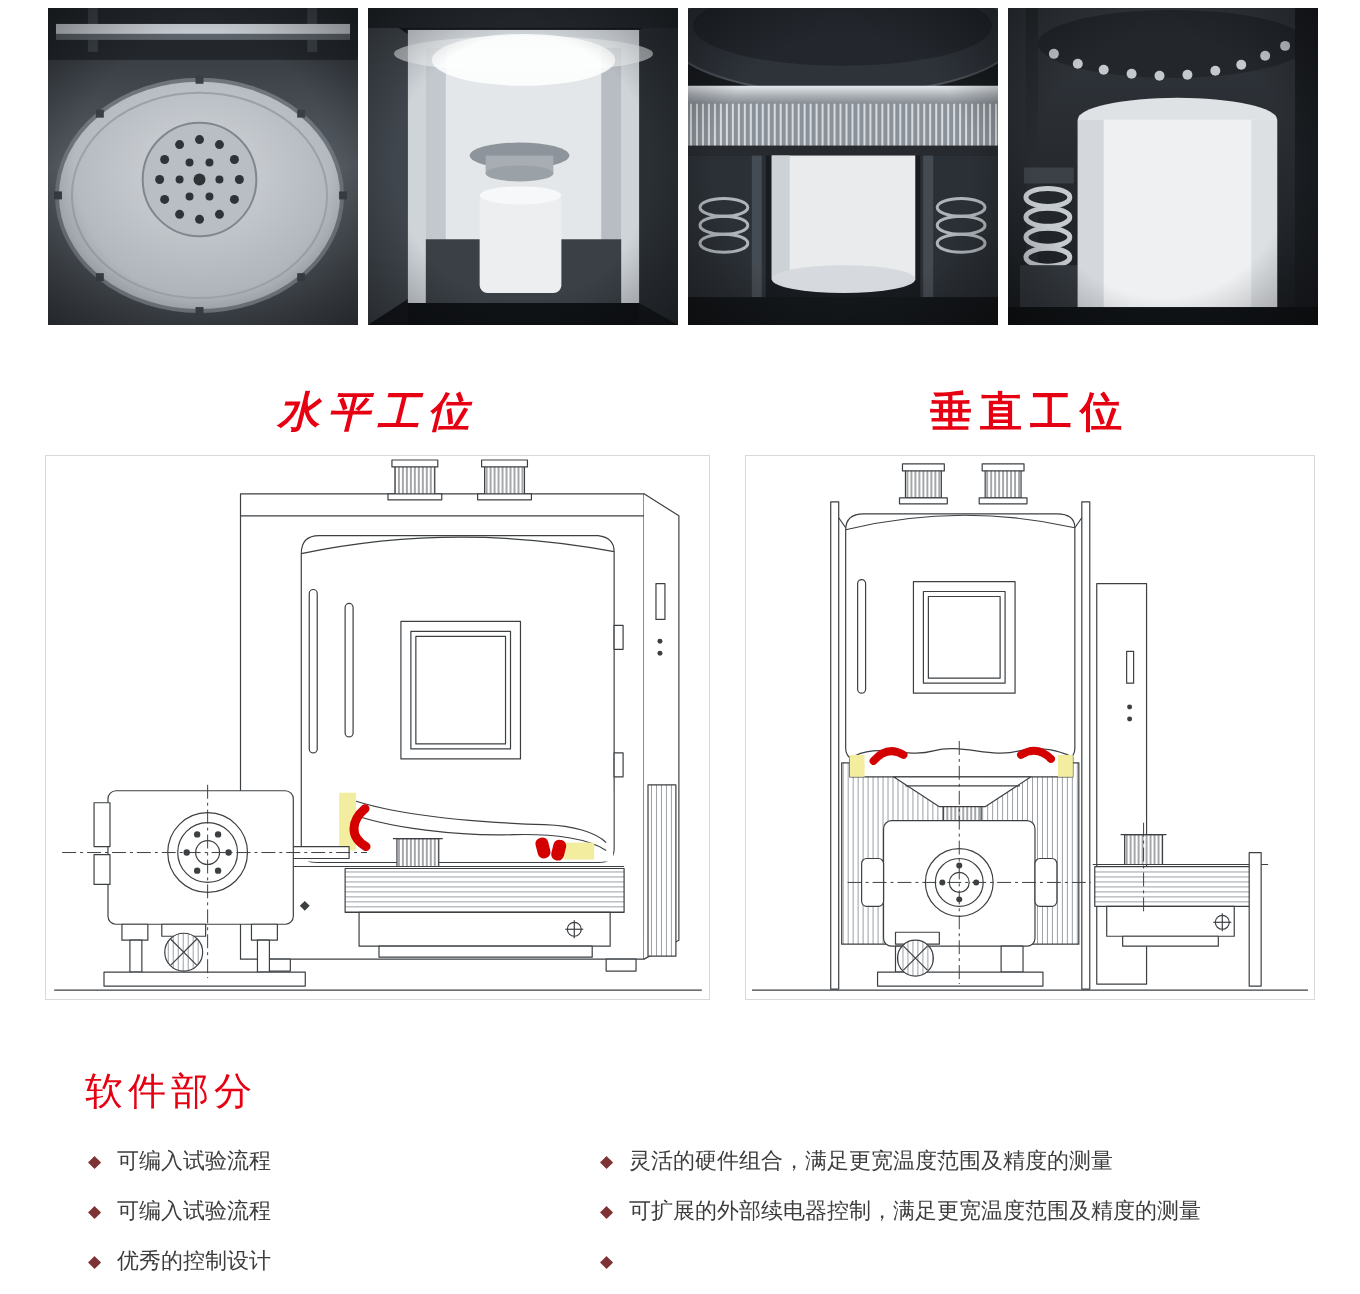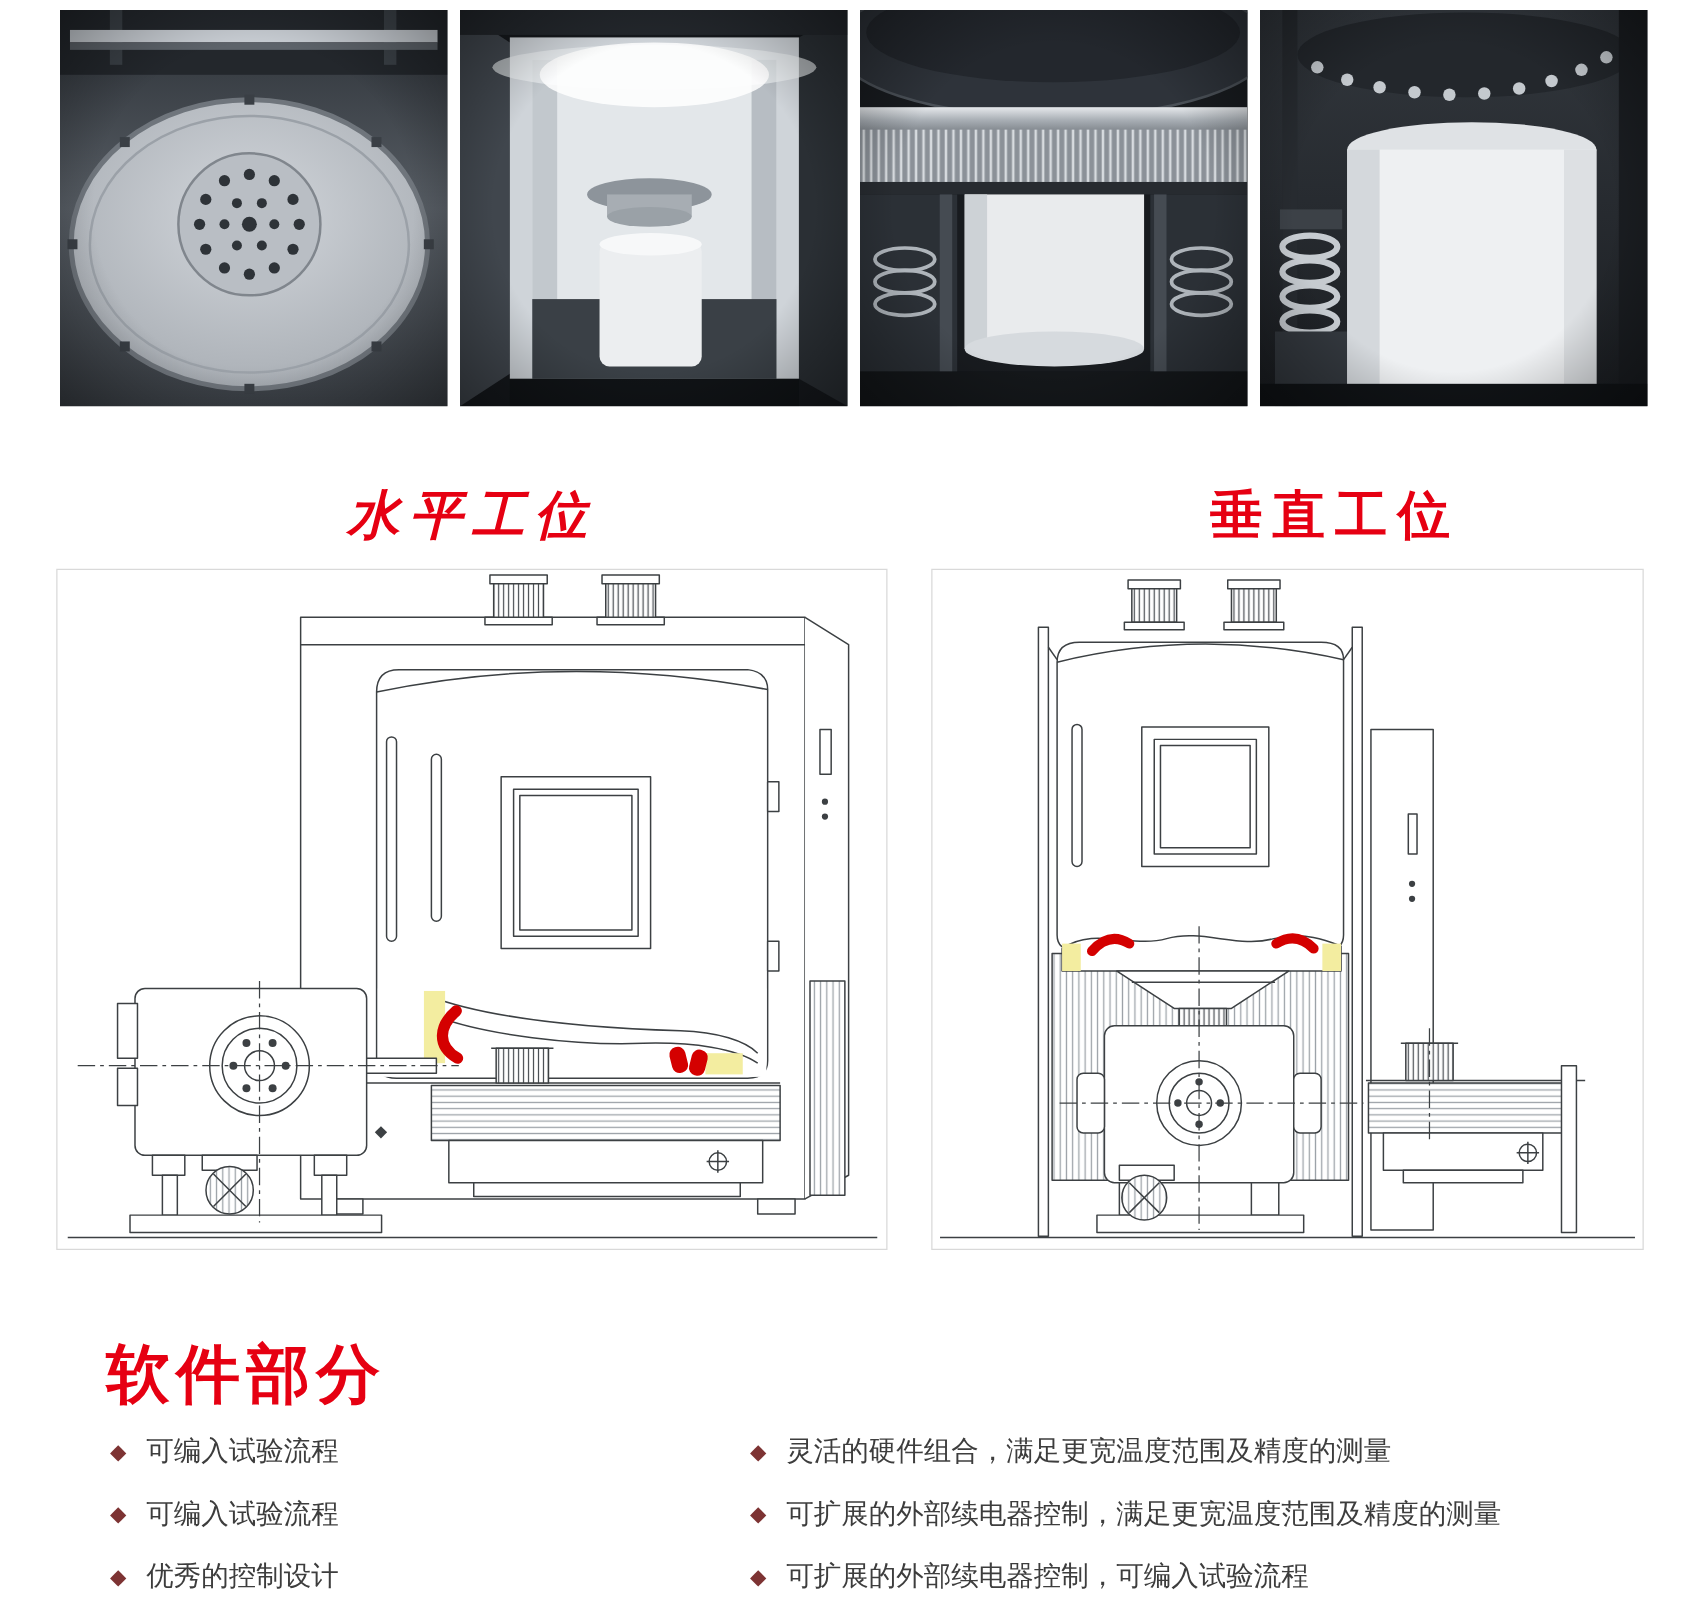--- a/index.html
+++ b/index.html
@@ -12,33 +12,33 @@
   .photos-row { position:absolute; left:48px; top:8px; width:1270px; height:317px; display:flex; gap:10px; }
   .photo { flex:1; height:100%; overflow:hidden; background:#2a2e33; }
   .photo svg { display:block; width:100%; height:100%; }
 
   .station-title {
     position:absolute; top:384px; text-align:center;
     font-size:42px; font-weight:700; letter-spacing:8px;
     color:var(--accent-red,#e60012);
   }
   #title-horizontal { left:45px; width:665px;font-style:italic; }
-  #title-vertical  { left:783px; width:570px; }
+  #title-vertical  { left:745px; width:570px; }
 
   .drawing-box {
     position:absolute; top:455px; height:545px; background:#ffffff;
     border:1px solid var(--box-border,#d9d9d9);
   }
   #box-horizontal { left:45px; width:665px; }
   #box-vertical  { left:745px; width:570px; }
   .drawing-box svg.drawing { display:block; width:100%; height:100%; }
 
   .software-title {
     position:absolute; left:85px; top:1066px;
-    font-size:51px; font-weight:700; letter-spacing:5px;
+    font-size:38px; font-weight:400; letter-spacing:5px;
     color:var(--accent-red,#e60012);
   }
   .features { position:absolute; top:1136px; list-style:none; }
   #features-left  { left:88px; }
   #features-right { left:600px; }
   .features li { height:50px; display:flex; align-items:center; gap:16px; font-size:22px; color:var(--body-text,#3d3d3d); }
   .diamond { font-size:17px; color:var(--bullet-diamond,#7d3333); line-height:1; }
 
   .hose  { stroke:var(--hose-red,#d40000); fill:none; }
   .clamp { fill:var(--hose-red,#d40000); }
@@ -424,15 +424,14 @@
   <li>
     <span class="diamond">◆</span>
     <span>灵活的硬件组合，满足更宽温度范围及精度的测量</span>
   </li>
   <li>
     <span class="diamond">◆</span>
     <span>可扩展的外部续电器控制，满足更宽温度范围及精度的测量</span>
   </li>
   <li>
     <span class="diamond">◆</span>
-    <span>可扩展的外部续电器控制，可编入试验流程</span>
   </li>
 </ul>
 
 </body></html>

